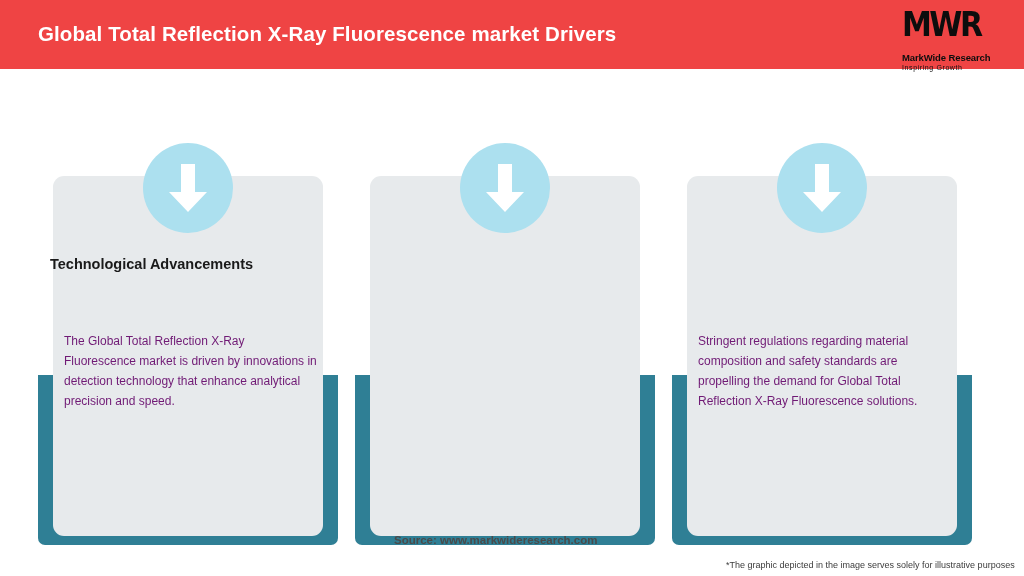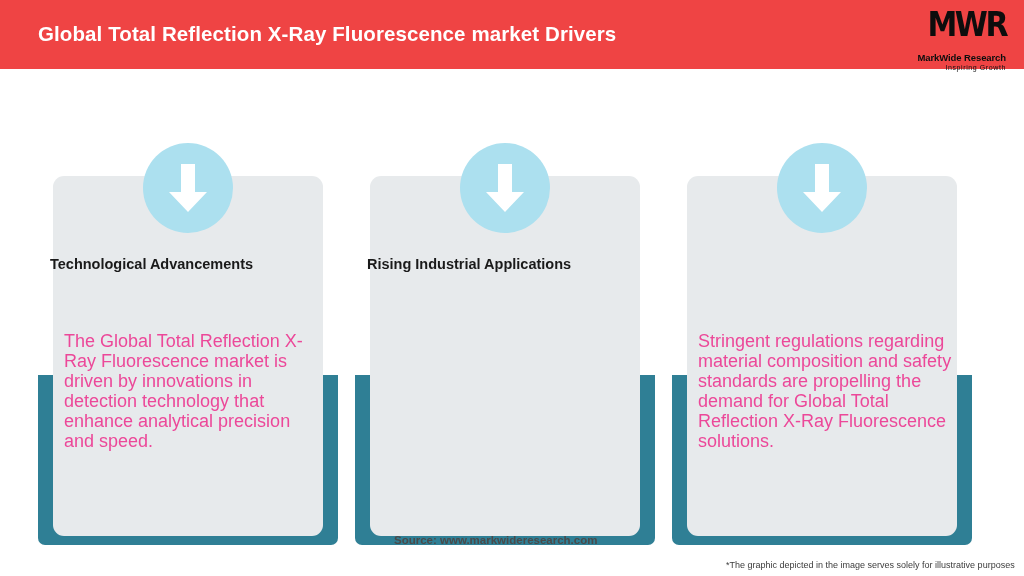--- a/index.html
+++ b/index.html
@@ -33,21 +33,21 @@
     color: #ffffff;
     letter-spacing: 0.1px;
     white-space: nowrap;
   }
   .logo {
     position: absolute;
     right: 18px;
     top: 10px;
     width: 104px;
     height: 58px;
-    text-align: right;
+    text-align: left;
   }
   .logo-mark {
     font-size: 30px;
     font-weight: bold;
     color: #0d0d0d;
     letter-spacing: -2.5px;
     line-height: 30px;
     font-family: "DejaVu Sans", sans-serif;
     transform: scaleY(1.12);
   }
@@ -130,23 +130,23 @@
     font-size: 14.5px;
     font-weight: bold;
     color: #1a1a1a;
     z-index: 4;
   }
   .card-text {
     position: absolute;
     left: 26px;
     right: 20px;
     top: 188px;
-    font-size: 18px;
+    font-size: 12px;
     line-height: 20px;
-    color: #ec4899;
+    color: #701a75;
     z-index: 4;
   }
 
   
   .footer-source {
     position: absolute;
     left: 394px;
     top: 534px;
     font-size: 11.5px;
     font-weight: bold;
@@ -189,21 +189,20 @@
   </div>
 
   <div class="card-wrap c2">
     <div class="card-frame"></div>
     <div class="card-body"></div>
     <div class="card-icon">
       <svg width="42" height="52" viewBox="0 0 42 52" aria-hidden="true">
         <polygon points="14,2 28,2 28,30 40,30 21,50 2,30 14,30" fill="#ffffff"></polygon>
       </svg>
     </div>
-    <div class="card-title">Rising Industrial Applications</div>
   </div>
 
   <div class="card-wrap c3">
     <div class="card-frame"></div>
     <div class="card-body"></div>
     <div class="card-icon">
       <svg width="42" height="52" viewBox="0 0 42 52" aria-hidden="true">
         <polygon points="14,2 28,2 28,30 40,30 21,50 2,30 14,30" fill="#ffffff"></polygon>
       </svg>
     </div>

